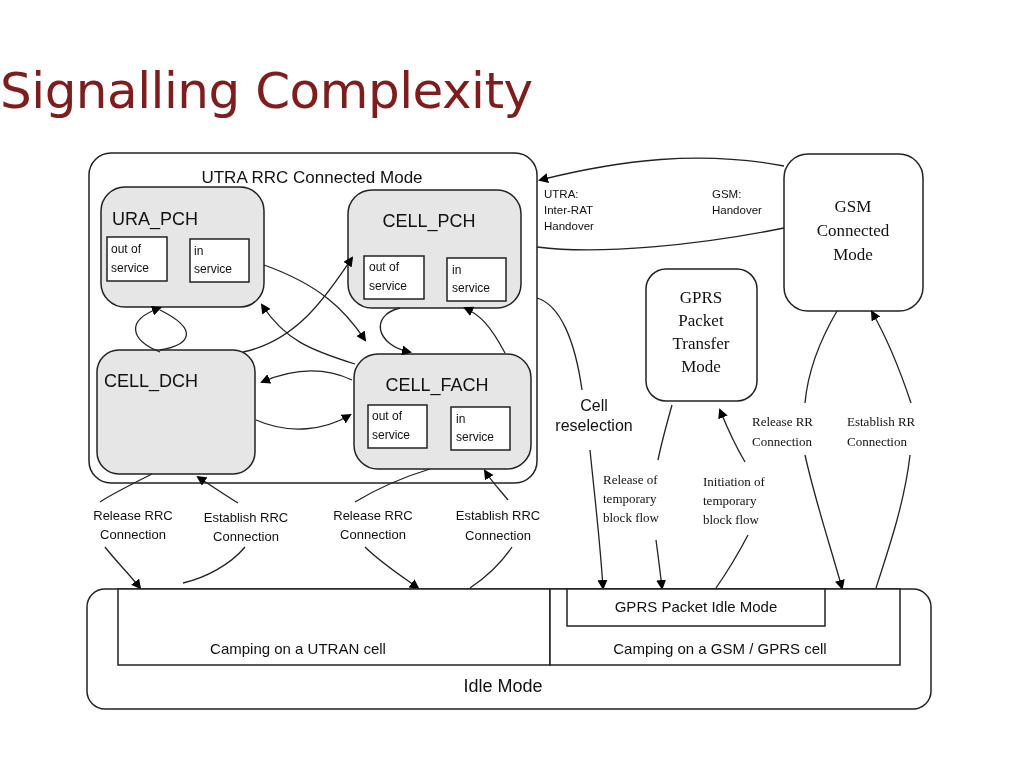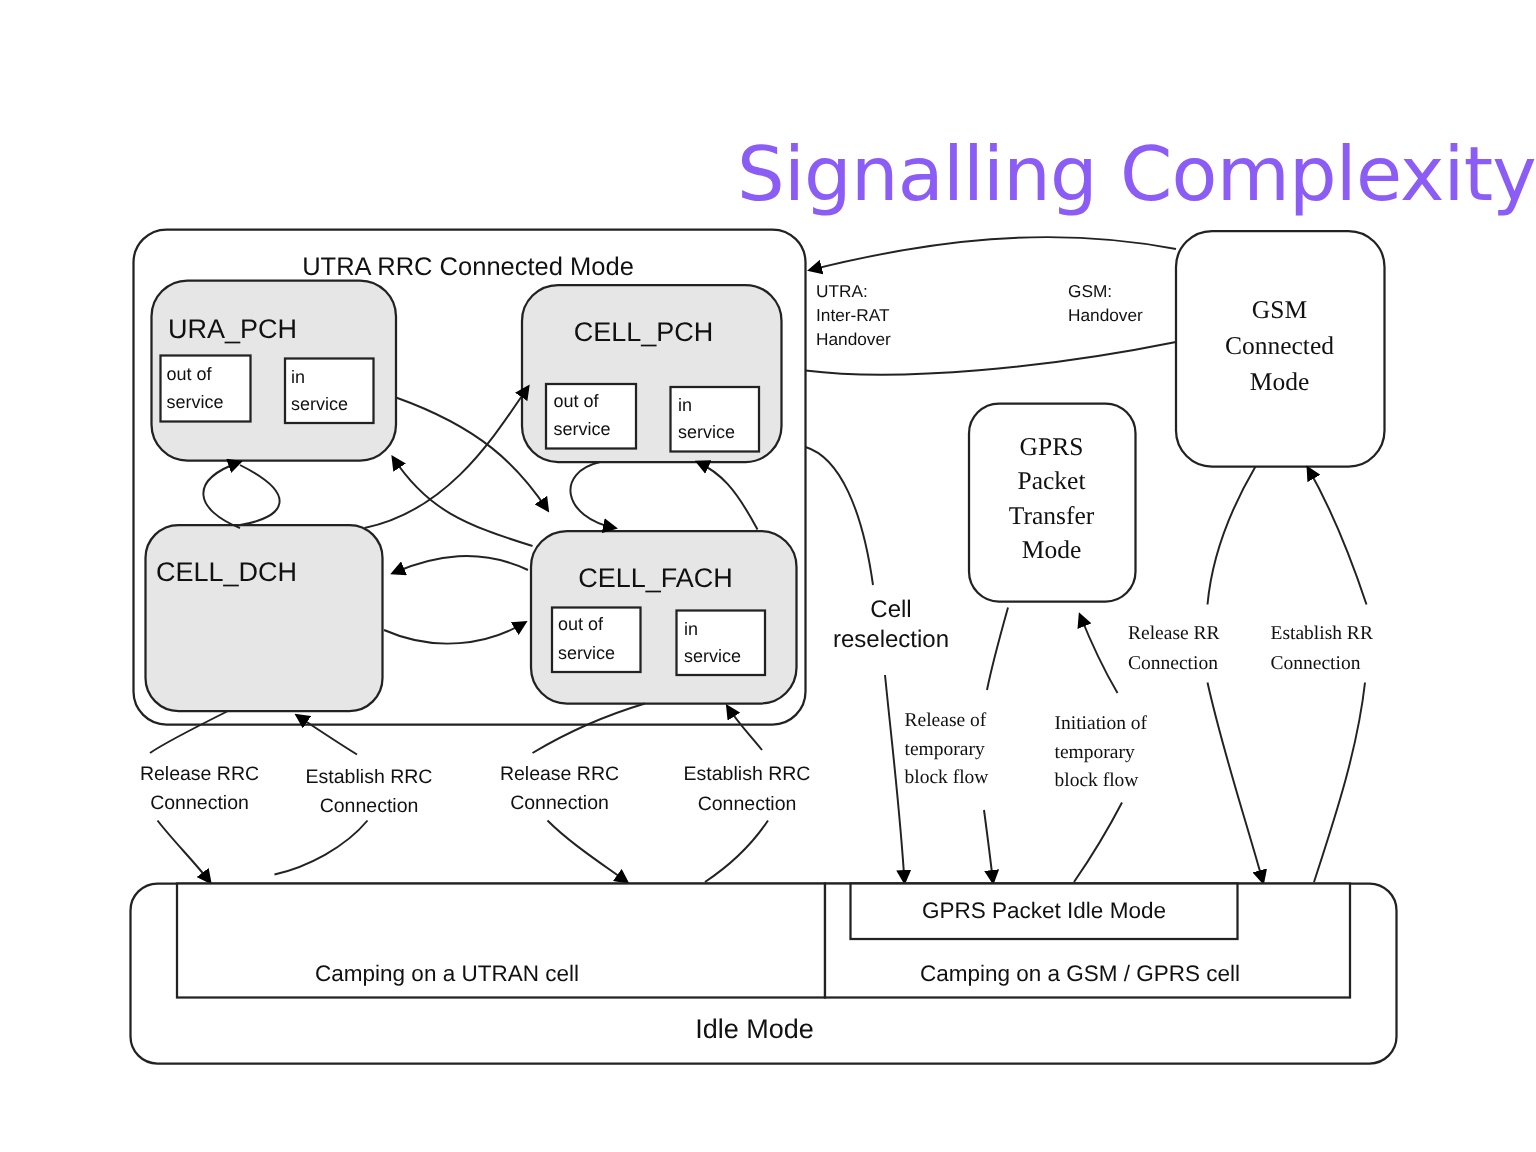--- a/index.html
+++ b/index.html
@@ -1,17 +1,17 @@
 <!DOCTYPE html>
 <html><head>
 <meta charset="utf-8">
 <style>
   html, body { margin: 0; padding: 0; background: #ffffff; }
   body { width: 1024px; height: 768px; position: relative; overflow: hidden; font-family: "Liberation Sans", sans-serif; }
-  .title { position: absolute; left: 0; top: 62px; width: 1024px; text-align: right; font-family: "DejaVu Sans", sans-serif; font-size: 50px; color: #8b5cf6; letter-spacing: -0.5px; margin-top: 25px; }
+  .title { position: absolute; left: 0; top: 62px; width: 1024px; text-align: left; font-family: "DejaVu Sans", sans-serif; font-size: 50px; color: #7f1d1d; letter-spacing: -0.5px; }
   svg { position: absolute; left: 0; top: 0; }
   .lbl { font-family: "Liberation Sans", sans-serif; fill: #111; }
   .serif { font-family: "Liberation Serif", serif; fill: #111; }
 </style>
 </head>
 <body>
 
 <div class="title">Signalling Complexity</div>
 
 <svg width="1024" height="768" viewBox="0 0 1024 768">

